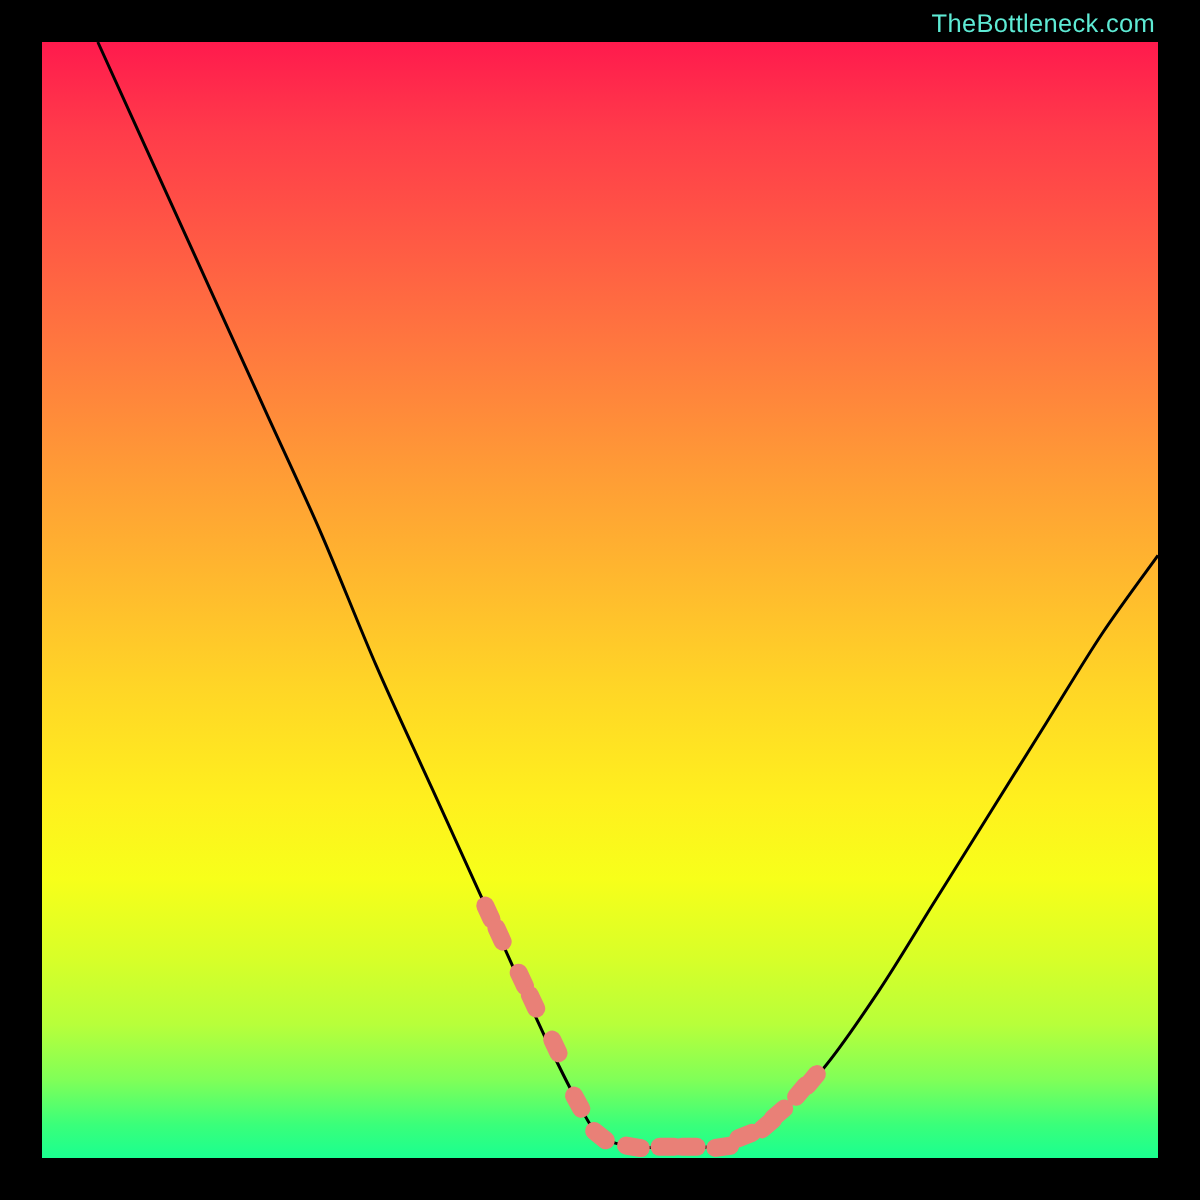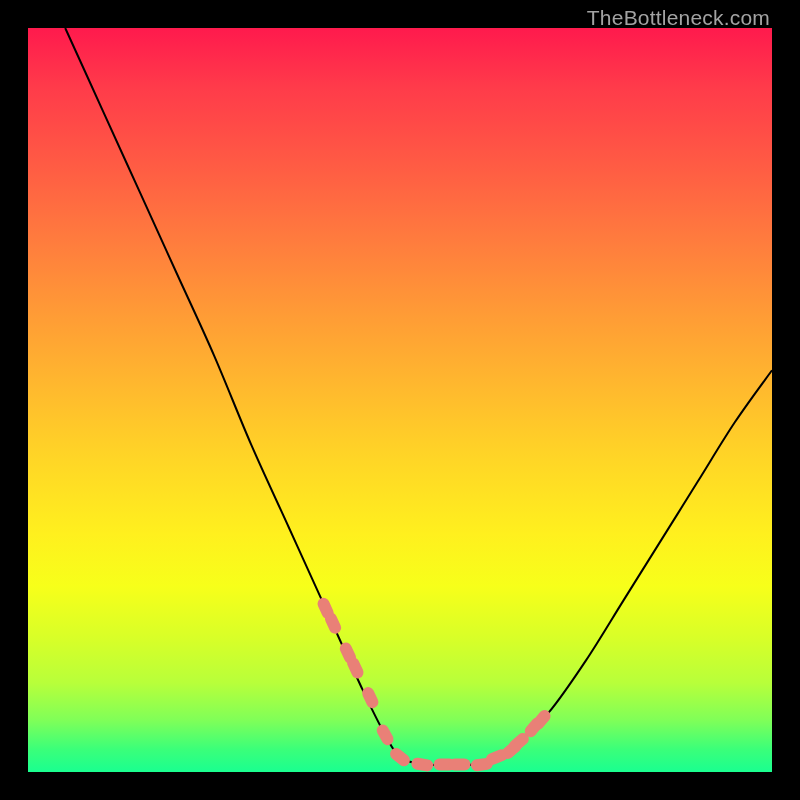--- a/index.html
+++ b/index.html
@@ -26,22 +26,22 @@
       #b8ff3a 88%,
       #80ff58 93%,
       #3aff7a 97%,
       #1aff90 100%);
   }
 
   .watermark {
     position: absolute;
     top: 6px;
     right: 30px;
-    color: #a3a3a3;
-    font-size: 21px;
+    color: #5eead4;
+    font-size: 17px;
     font-weight: 500;
     letter-spacing: 0.2px;
   }
 
   svg.curve {
     position: absolute;
     left: 0; top: 0;
     width: 744px; height: 744px;
     overflow: visible;
   }

